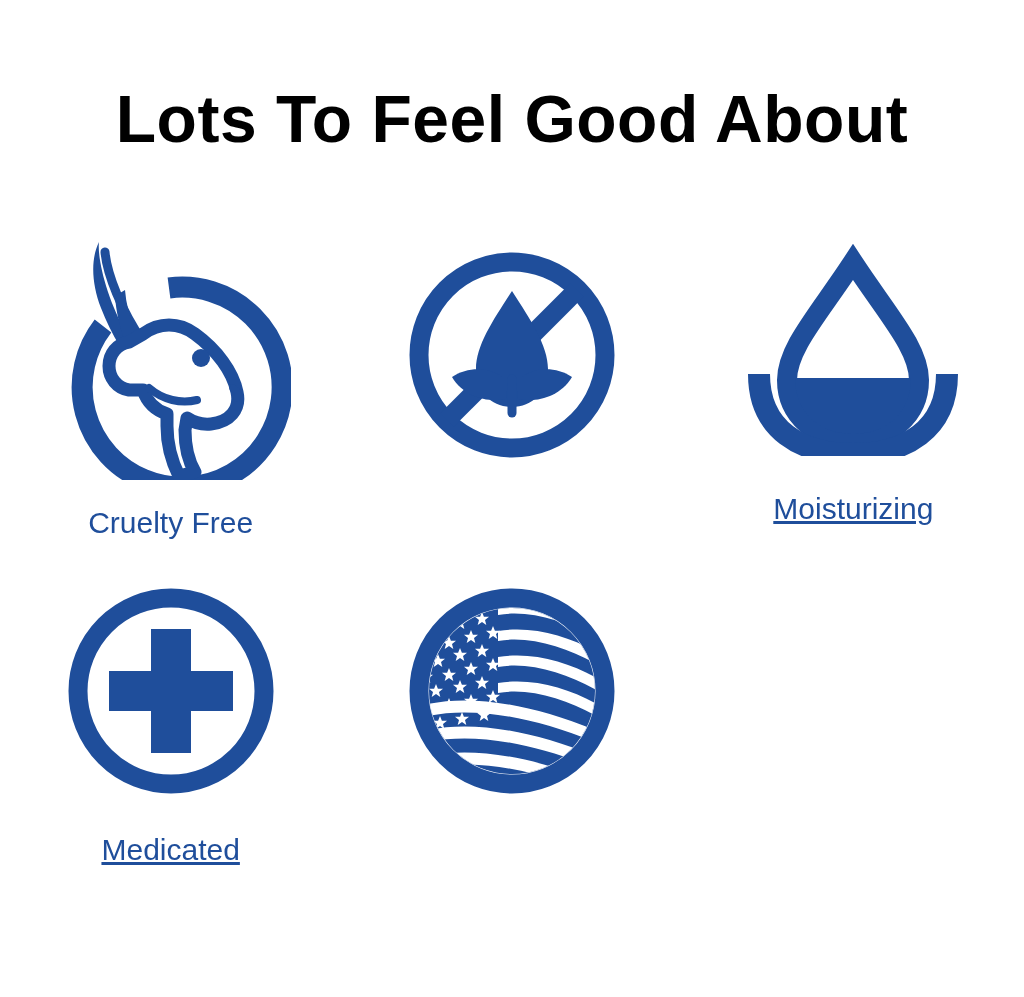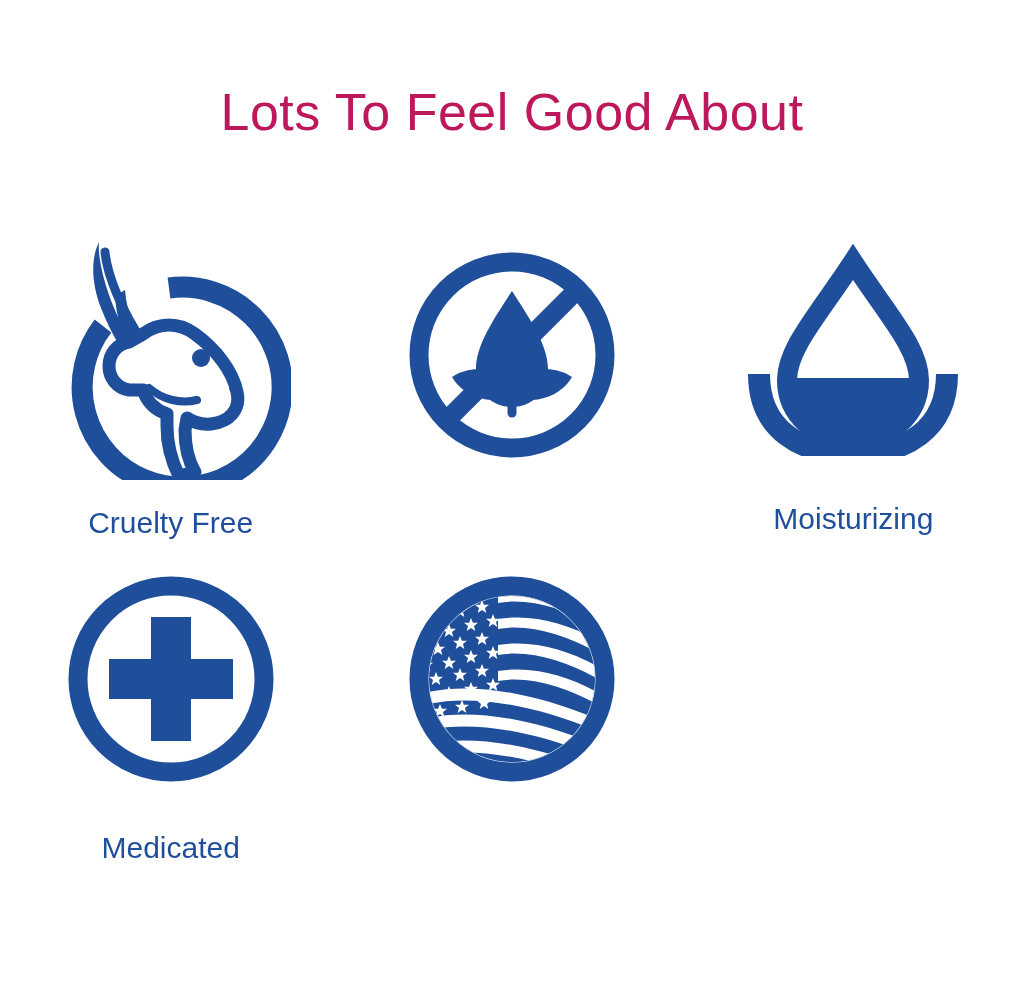--- a/index.html
+++ b/index.html
@@ -14,37 +14,37 @@
     width:1024px; height:997px;
     background:#ffffff;
   }
 
   
   .title {
     position:absolute;
     left:0; top:86px;
     width:1024px;
     text-align:center;
-    color:#be185d;
-    font-size:52px;
-    font-weight:normal;
+    color:#000000;
+    font-size:66px;
+    font-weight:bold;
     letter-spacing:0.5px;
     line-height:1.0;
     white-space:nowrap;
   }
 
   
   .grid {
     position:absolute;
     left:0; top:230px;
     width:1024px;
     display:grid;
     grid-template-columns:repeat(3, 1fr);
     grid-template-rows:auto auto;
-    row-gap:20px;
+    row-gap:32px;
   }
   .cell {
     display:flex;
     flex-direction:column;
     align-items:center;
     justify-content:flex-start;
   }
   .icon-wrap {
     width:260px;
     height:250px;
@@ -56,21 +56,21 @@
   .cell-label {
     margin-top:26px;
     color:#1f4e9b;
     font-size:30px;
     font-weight:normal;
     line-height:1.1;
     white-space:nowrap;
   }
   
   .row2 .icon-wrap { height:240px; }
-  .row2 .cell-label { margin-top:32px; }
+  .row2 .cell-label { margin-top:22px;text-decoration:underline; }
 </style>
 </head>
 <body>
 
 <div id="page">
 
   <h1 class="title">Lots To Feel Good About</h1>
 
   <div class="grid">
 

